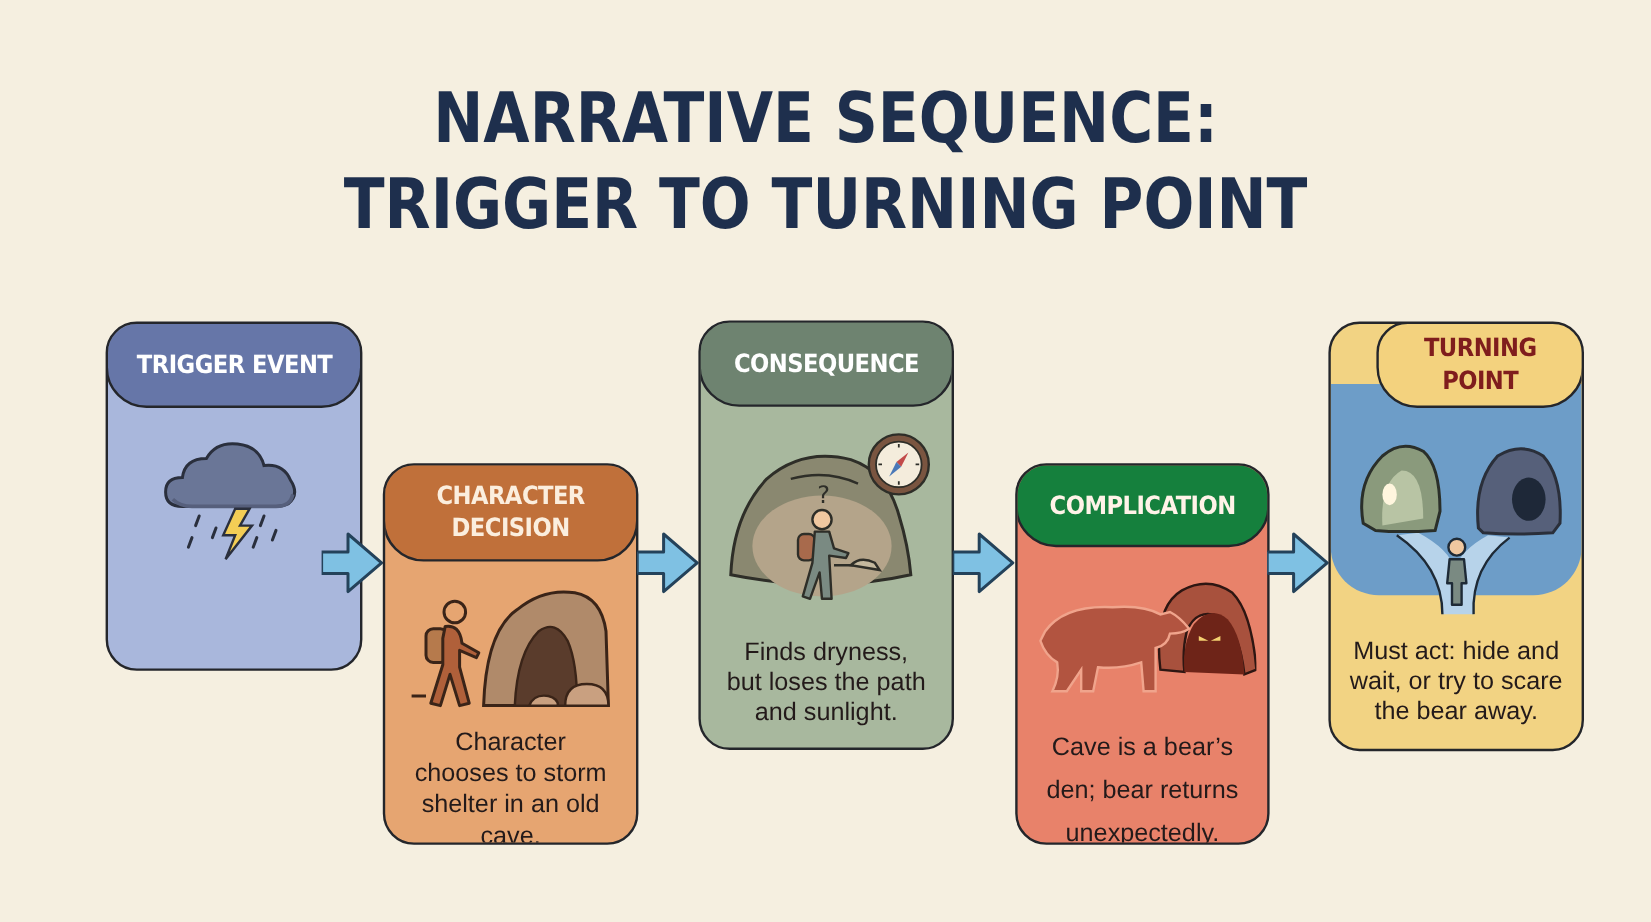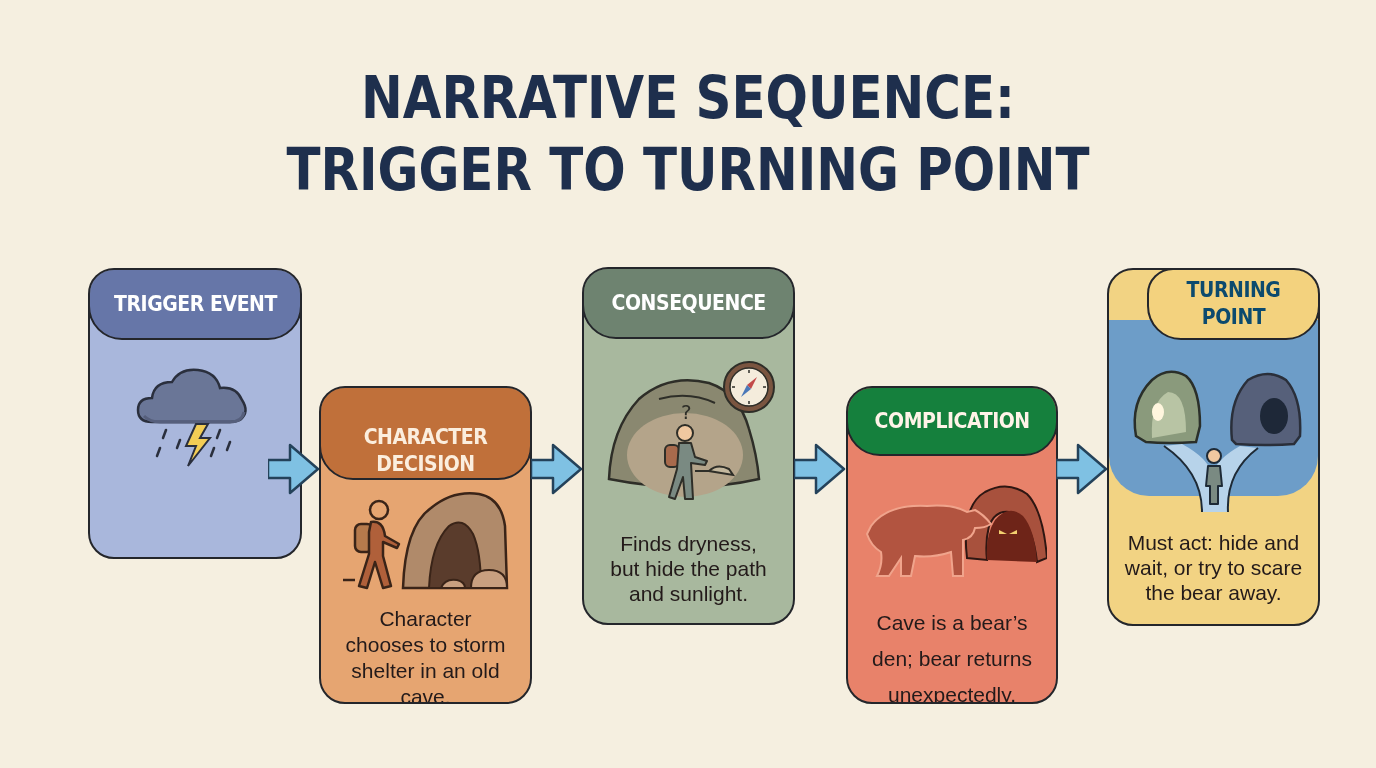--- a/index.html
+++ b/index.html
@@ -61,21 +61,21 @@
         <line x1="100" y1="82" x2="97" y2="90"></line>
     </g>
   </svg>
 </div>
 
 <svg class="arrow" style="left:268px; top:443px;" width="54" height="52" viewBox="0 0 54 52">
   <path d="M0 17 L22 17 L22 2 L50 26 L22 50 L22 35 L0 35 Z" fill="#7fc1e3" stroke="#24425a" stroke-width="2.5" stroke-linejoin="round"></path>
 </svg>
 
 <div class="card" style="left:319px; top:386px; width:213px; height:318px; background:#e6a571;">
-  <div class="card-header" style="height:94px; background:#c0703a; color:#fbeede; padding:0 20px;align-items:flex-end;">
+  <div class="card-header" style="height:82px; background:#c0703a; color:#fbeede; padding:0 20px;">
     <span>CHARACTER DECISION</span>
   </div>
   <svg class="card-icon" style="top:98px;" width="170" height="110" viewBox="0 0 170 110">
     <path d="M62 102 Q64 40 90 22 Q112 4 138 8 Q160 12 164 40 L166 102 Z" fill="#b08a6a" stroke="#3a2418" stroke-width="2.5"></path>
     <path d="M88 102 Q90 58 108 40 Q122 30 132 48 Q140 66 140 102 Z" fill="#5a3c2c" stroke="#3a2418" stroke-width="2"></path>
     <path d="M130 102 Q130 84 148 84 Q166 84 166 102 Z" fill="#c9a080" stroke="#3a2418" stroke-width="2"></path>
     <path d="M100 102 Q104 92 116 94 Q124 96 124 102 Z" fill="#c9a080" stroke="#3a2418" stroke-width="2"></path>
     <circle cx="38" cy="24" r="9" fill="#e6a571" stroke="#3a2418" stroke-width="2.5"></circle>
     <rect x="14" y="38" width="18" height="28" rx="6" fill="#b67a4c" stroke="#3a2418" stroke-width="2.5"></rect>
     <path d="M30 36 Q42 34 44 50 L58 58 L56 62 L42 56 L42 70 L50 100 L42 102 L34 76 L26 102 L18 100 L28 68 L28 46 Z" fill="#b0603a" stroke="#3a2418" stroke-width="2.5" stroke-linejoin="round"></path>
@@ -106,21 +106,21 @@
     <circle cx="150" cy="28" r="19" fill="#f4ecdc" stroke="#2e2e28" stroke-width="1.5"></circle>
     <path d="M158 18 L152 30 L148 26 Z" fill="#c24a4a"></path>
     <path d="M142 38 L148 26 L152 30 Z" fill="#4a78b8"></path>
     <g stroke="#2e2e28" stroke-width="1.5">
       <line x1="150" y1="11" x2="150" y2="14"></line>
         <line x1="150" y1="42" x2="150" y2="45"></line>
       <line x1="133" y1="28" x2="136" y2="28"></line>
         <line x1="164" y1="28" x2="167" y2="28"></line>
     </g>
   </svg>
-  <div class="card-body" style="top:262px; padding:0 20px;">Finds dryness, but hide the path and sunlight.</div>
+  <div class="card-body" style="top:262px; padding:0 20px;">Finds dryness, but loses the path and sunlight.</div>
 </div>
 
 <svg class="arrow" style="left:794px; top:443px;" width="54" height="52" viewBox="0 0 54 52">
   <path d="M0 17 L22 17 L22 2 L50 26 L22 50 L22 35 L0 35 Z" fill="#7fc1e3" stroke="#24425a" stroke-width="2.5" stroke-linejoin="round"></path>
 </svg>
 
 <div class="card" style="left:846px; top:386px; width:212px; height:318px; background:#e8826a;">
   <div class="card-header" style="height:70px; background:#15803d; color:#fff3e8;">
     <span>COMPLICATION</span>
   </div>
@@ -132,21 +132,21 @@
   </svg>
   <div class="card-body" style="top:217px; padding:0 18px; line-height:36px;">Cave is a bear’s den; bear returns unexpectedly.</div>
 </div>
 
 <svg class="arrow" style="left:1056px; top:443px;" width="54" height="52" viewBox="0 0 54 52">
   <path d="M0 17 L22 17 L22 2 L50 26 L22 50 L22 35 L0 35 Z" fill="#7fc1e3" stroke="#24425a" stroke-width="2.5" stroke-linejoin="round"></path>
 </svg>
 
 <div class="card" style="left:1107px; top:268px; width:213px; height:358px; background:#f2d383;">
   <div style="position:absolute; left:0; top:50px; width:100%; height:176px; background:#6d9dc8; border-radius:0 0 40px 40px;"></div>
-  <div class="card-header" style="height:72px; background:#f3d27e; color:#0c4a6e;margin-left:40px;">
+  <div class="card-header" style="height:72px; background:#f3d27e; color:#7f1d1d;margin-left:40px;">
     <span>TURNING POINT</span>
   </div>
   <svg class="card-icon" style="top:92px;" width="180" height="150" viewBox="0 0 180 150">
     <path d="M78 150 Q78 110 40 84 L58 82 Q84 96 88 112 Q94 96 116 84 L134 86 Q102 110 104 150 Z" fill="#b7d3ea"></path>
     <path d="M78 150 Q78 110 40 84 M104 150 Q102 110 134 86" fill="none" stroke="#1e2a36" stroke-width="2"></path>
     <path d="M12 74 Q6 40 28 18 Q44 4 62 14 Q76 26 76 64 L72 80 Q44 82 22 80 Z" fill="#8a9a7c" stroke="#2a2f2a" stroke-width="2.5"></path>
     <path d="M28 76 Q26 40 44 30 Q62 30 62 70 Z" fill="#b8c4a4"></path>
     <ellipse cx="34" cy="50" rx="6" ry="9" fill="#fff6de"></ellipse>
     <path d="M108 78 Q104 40 124 18 Q144 6 162 18 Q178 36 176 74 L170 82 Q140 84 112 82 Z" fill="#56607a" stroke="#2a2f3a" stroke-width="2.5"></path>
     <ellipse cx="150" cy="54" rx="14" ry="18" fill="#1e2838"></ellipse>

